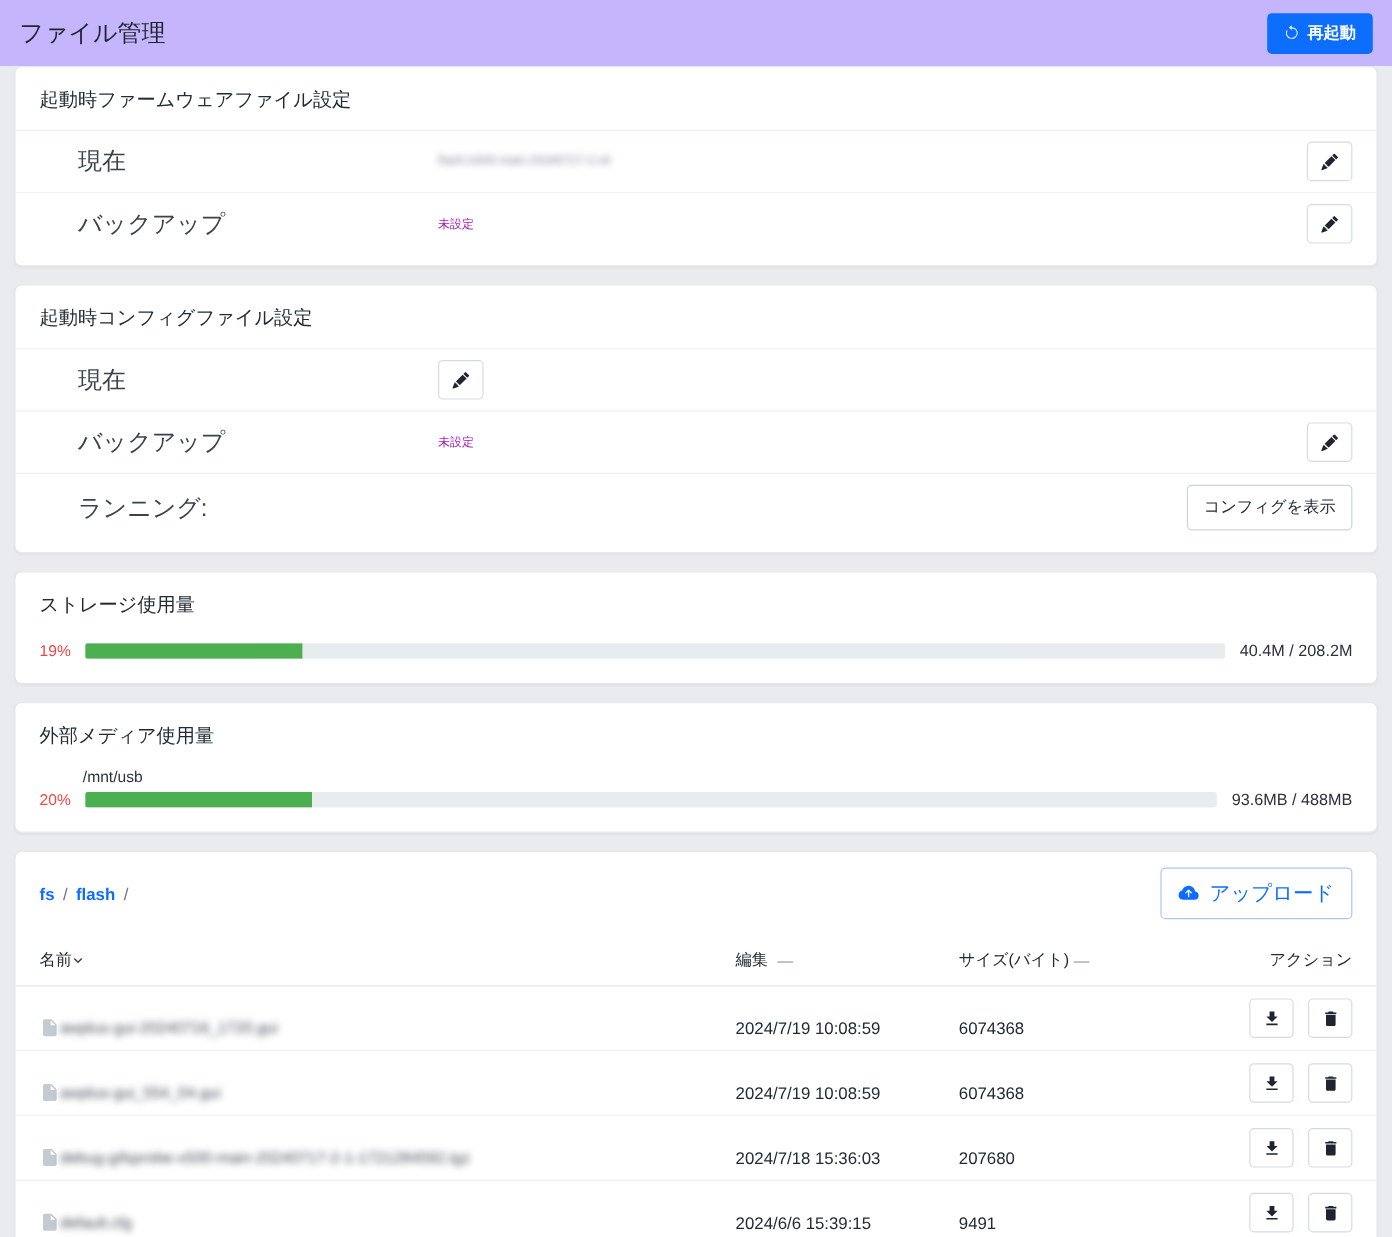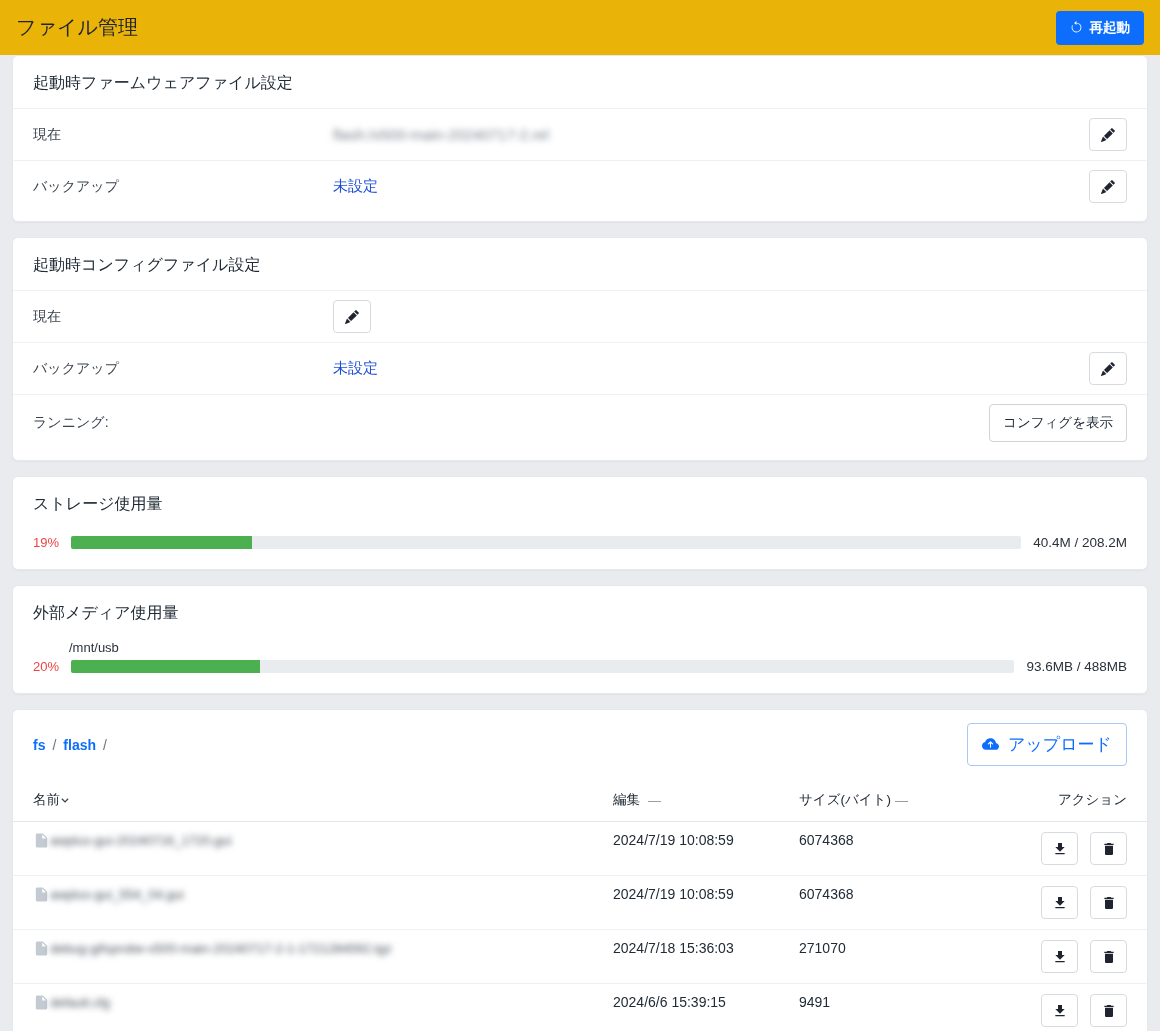--- a/index.html
+++ b/index.html
@@ -4,42 +4,42 @@
 <style>
   * { box-sizing: border-box; margin: 0; padding: 0; }
   html,body { width:1160px; height:1031px; overflow:hidden; }
   body {
     background:#e9ebee;
     font-family:"Liberation Sans","DejaVu Sans",sans-serif;
     color:#212b36;
   }
   .topbar{
     height:55px; display:flex; align-items:center; justify-content:space-between;
-    padding:0 16px; background:#eab308;
+    padding:0 16px; background:#c4b5fd;
   }
   .page-title{ font-size:20px; font-weight:500; color:#1f2430; }
   .btn-primary{
     display:inline-flex; align-items:center; gap:7px;
     background:#0d6efd; color:#fff; border:none; border-radius:4px;
     padding:8px 14px; font-size:13.5px; font-weight:600; cursor:pointer;
     font-family:inherit;
     margin-left:40px;
   }
   .card{
     background:#fff; margin:0 12px 15px; border-radius:6px;
     border:1px solid #e6e9ec;
     box-shadow:0 1px 2px rgba(0,0,0,.04);
   }
   .card-title{ font-size:16px; font-weight:500; padding:17px 20px 14px; color:#212b36;}
   .setting-row{
     display:flex; align-items:center; padding:9px 20px; min-height:52px;
     border-top:1px solid #eef0f3;
   }
-  .setting-label{ width:300px; font-size:14px; color:#3a424c; }
-  .setting-value{ flex:1; font-size:15px; color:#1d4ed8; }
+  .setting-label{ width:300px; font-size:20px; color:#3a424c;margin-left:32px; }
+  .setting-value{ flex:1; font-size:10px; color:#a21caf; }
   .icon-btn{
     width:38px; height:33px; display:flex; align-items:center; justify-content:center;
     background:#fff; border:1px solid #d7dbe0; border-radius:4px; cursor:pointer;
     color:#1f2430; flex:0 0 auto;
   }
   .btn-outline{
     background:#fff; border:1px solid #ced4da; border-radius:4px;
     padding:9px 13px; font-size:13.5px; color:#212b36; cursor:pointer;
     font-family:inherit;
   }
@@ -69,21 +69,21 @@
   .table-head{
     display:flex; align-items:center; padding:12px 20px; font-size:13.5px;
     color:#212b36; border-bottom:1px solid #e4e7eb;
   }
   .col-name{ flex:1; display:flex; align-items:center; gap:0; min-width:0; }
   .col-edited{ width:186px; flex:0 0 auto; display:flex; align-items:center; gap:8px;}
   .col-size{ width:236px; flex:0 0 auto; display:flex; align-items:center; gap:4px;}
   .col-actions{ width:92px; flex:0 0 auto; text-align:right; }
   .sort-dash{ color:#8b929b; font-size:13px; }
   .file-row{
-    display:flex; align-items:flex-start; padding:10px 20px; min-height:53px;
+    display:flex; align-items:flex-end; padding:10px 20px; min-height:53px;
     border-bottom:1px solid #eef0f3; font-size:14px;
   }
   .file-name{ font-size:13px; white-space:nowrap; overflow:hidden; text-overflow:ellipsis; }
   .file-icon{ flex:0 0 auto; display:flex; }
   .actions-cell{ display:flex; justify-content:flex-end; gap:12px; }
   .act-btn{ width:37px; height:33px; }
   .svgbox{ display:flex; align-items:center; }
 </style>
 </head>
 <body>
@@ -278,21 +278,21 @@
     <div class="file-row">
       <div class="col-name">
         <span class="file-icon">
           <svg width="17" height="17" viewBox="0 0 24 24" fill="#c3cad2">
               <path d="M6 2a2 2 0 0 0-2 2v16a2 2 0 0 0 2 2h12a2 2 0 0 0 2-2V8l-6-6zm7 1.5L18.5 9H13z"></path>
             </svg>
         </span>
         <span class="file-name redacted dark-redacted">debug-gifsprobe-x500-main-20240717-2-1-1721284592.tgz</span>
       </div>
       <div class="col-edited">2024/7/18 15:36:03</div>
-      <div class="col-size">271070</div>
+      <div class="col-size">207680</div>
       <div class="col-actions actions-cell">
         <button class="icon-btn act-btn">
           <span class="svgbox">
             <svg width="16" height="16" viewBox="0 0 24 24" fill="#1f2430">
                 <path d="M5 20h14v-2H5zM19 9h-4V3H9v6H5l7 7z"></path>
               </svg>
           </span>
         </button>
         <button class="icon-btn act-btn">
           <span class="svgbox">

